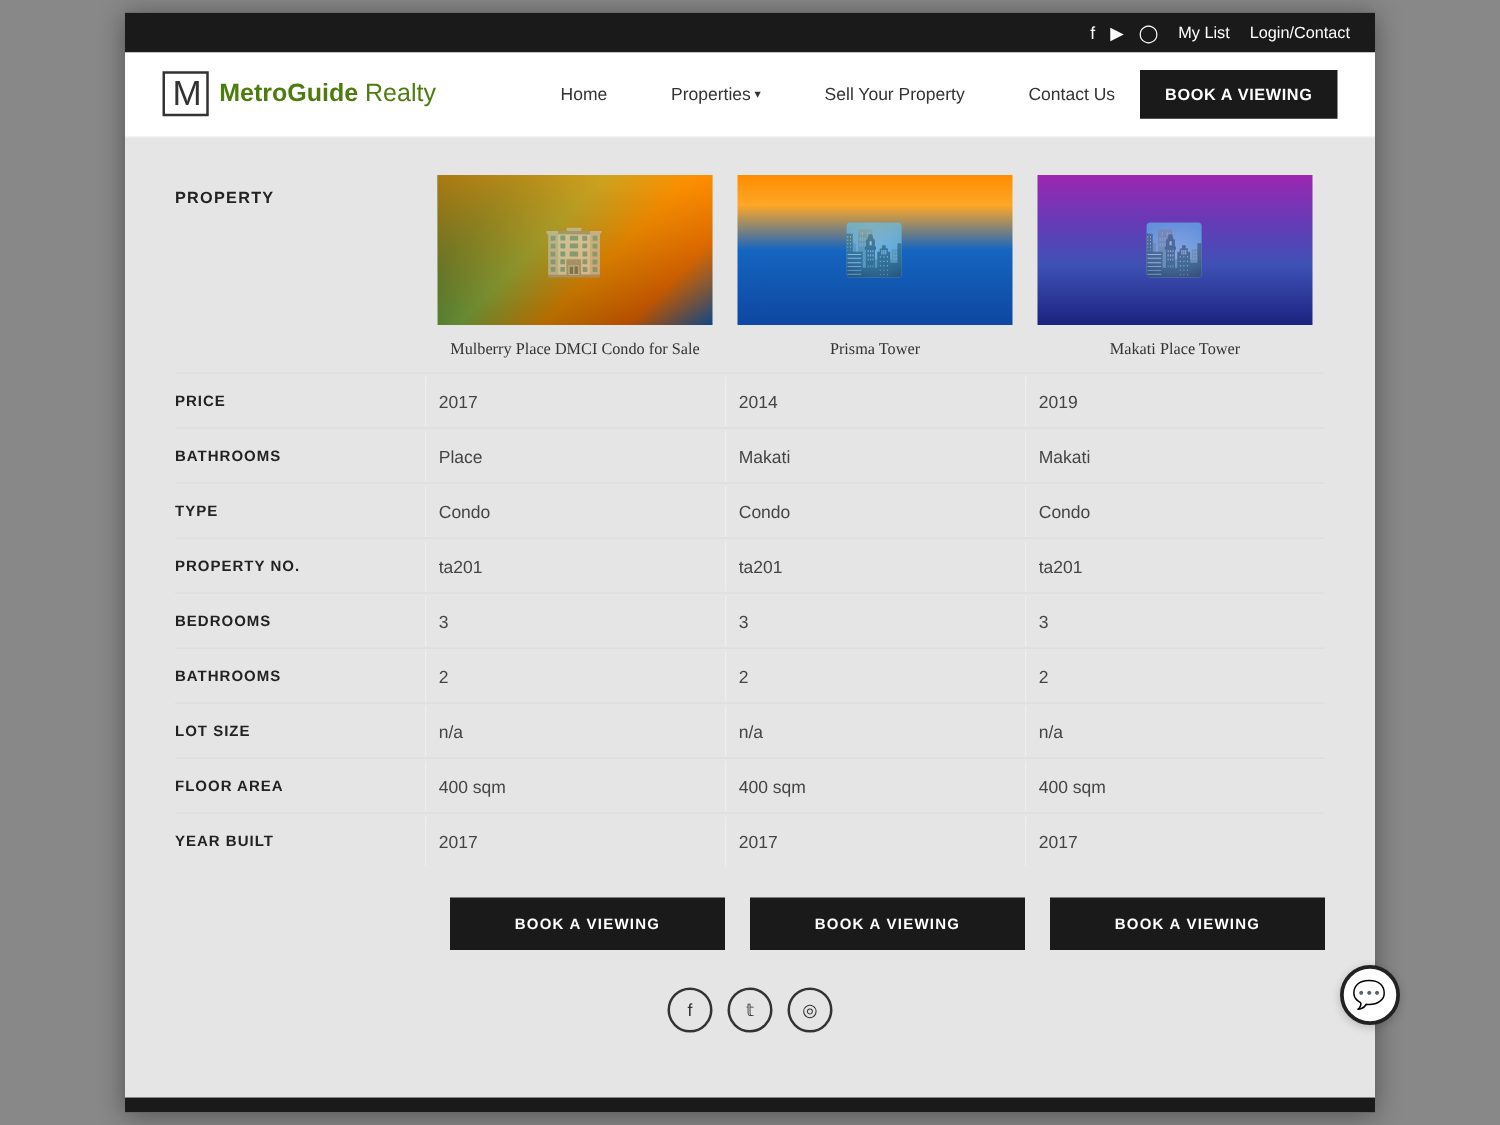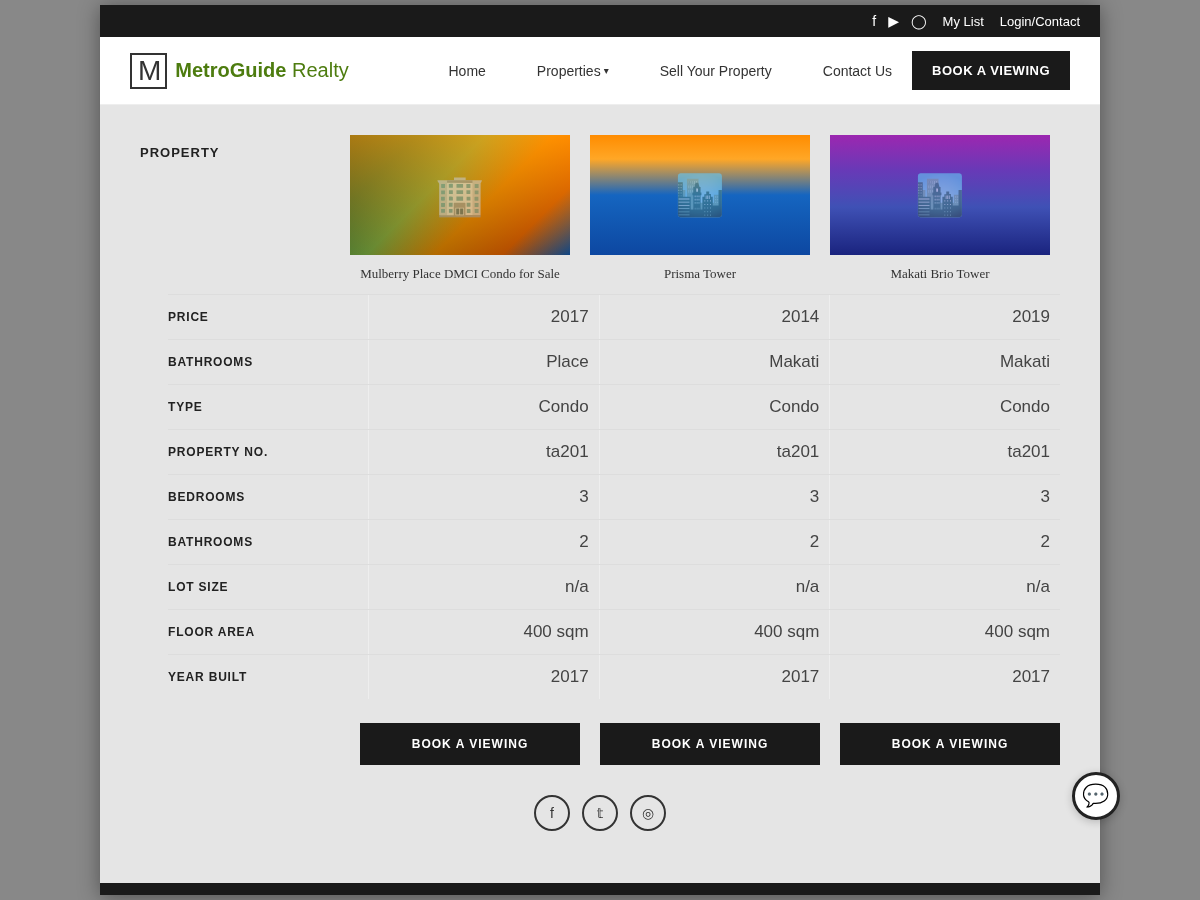--- a/index.html
+++ b/index.html
@@ -193,33 +193,32 @@
       text-align: center;
       line-height: 1.4;
       font-family: Liberation Serif, serif;
     }
     .compare-row {
       display: grid;
       grid-template-columns: 200px 1fr 1fr 1fr;
       border-top: 1px solid #ddd;
       align-items: center;
       min-height: 44px;
-      margin-left: 28px;
     }
     .compare-row .row-label {
       font-size: 12px;
       font-weight: 700;
       color: #222;
       letter-spacing: 0.8px;
       padding: 12px 0;
     }
     .compare-row .row-value {
-      font-size: 17px;
+      font-size: 14px;
       color: #444;
-      text-align: right;
+      text-align: left;
       padding: 12px 10px;
       border-left: 1px solid #eee;
     }
     
     .book-row {
       display: grid;
       grid-template-columns: 200px 1fr 1fr 1fr;
       margin-top: 24px;
       gap: 0;
     }
@@ -323,21 +322,21 @@
         <div class="property-card">
           <div class="property-img img-1"></div>
           <div class="property-name">Mulberry Place DMCI Condo for Sale</div>
         </div>
         <div class="property-card">
           <div class="property-img img-2"></div>
           <div class="property-name">Prisma Tower</div>
         </div>
         <div class="property-card">
           <div class="property-img img-3"></div>
-          <div class="property-name">Makati Brio Tower</div>
+          <div class="property-name">Makati Place Tower</div>
         </div>
       </div>
 
       <div class="compare-row">
         <div class="row-label">PRICE</div>
         <div class="row-value">2017</div>
         <div class="row-value">2014</div>
         <div class="row-value">2019</div>
       </div>
 

